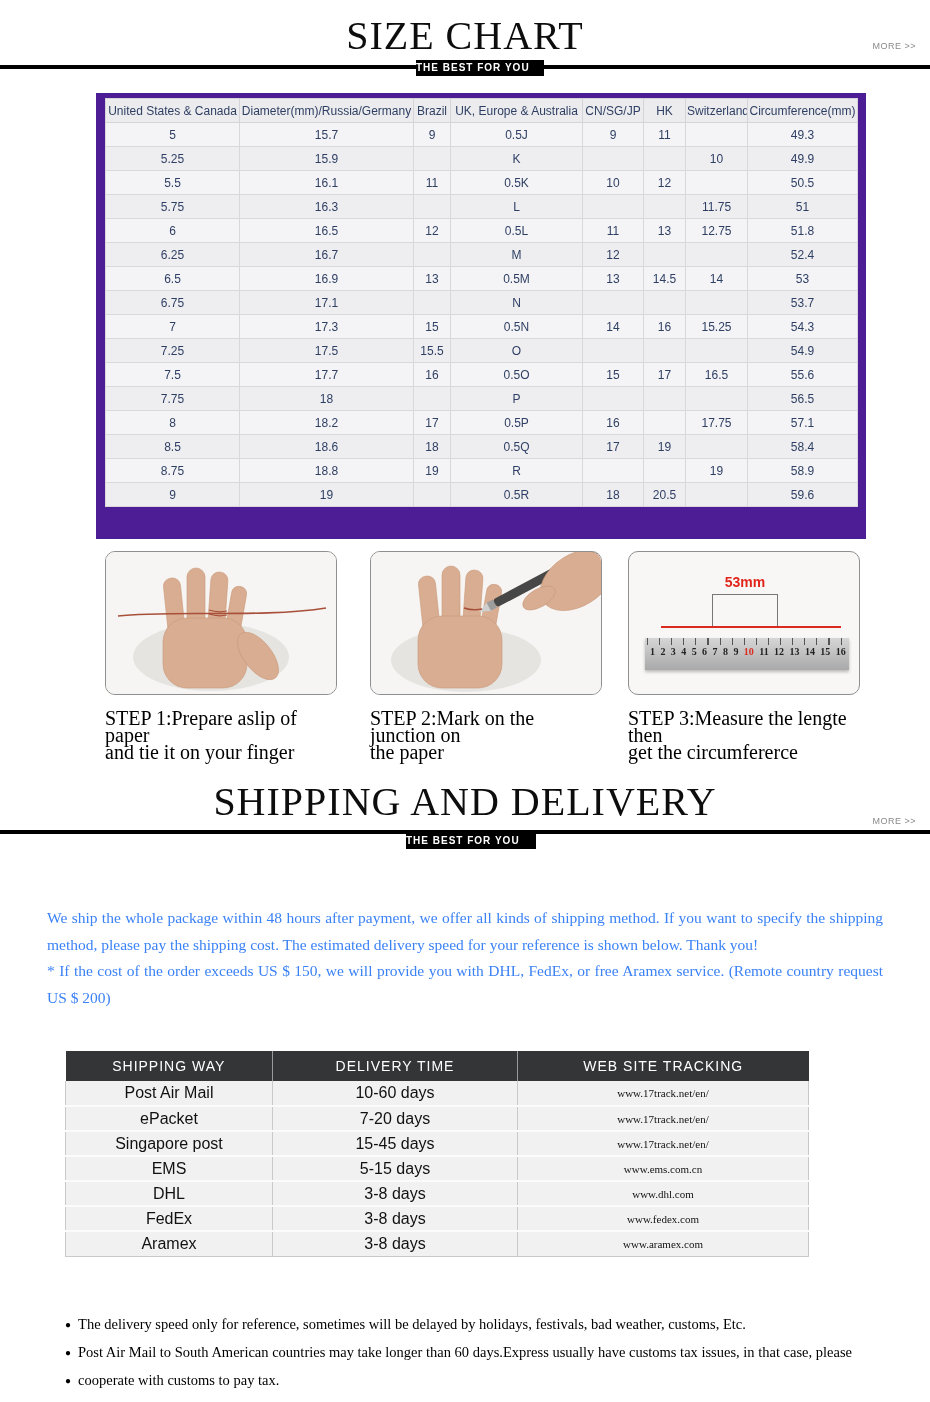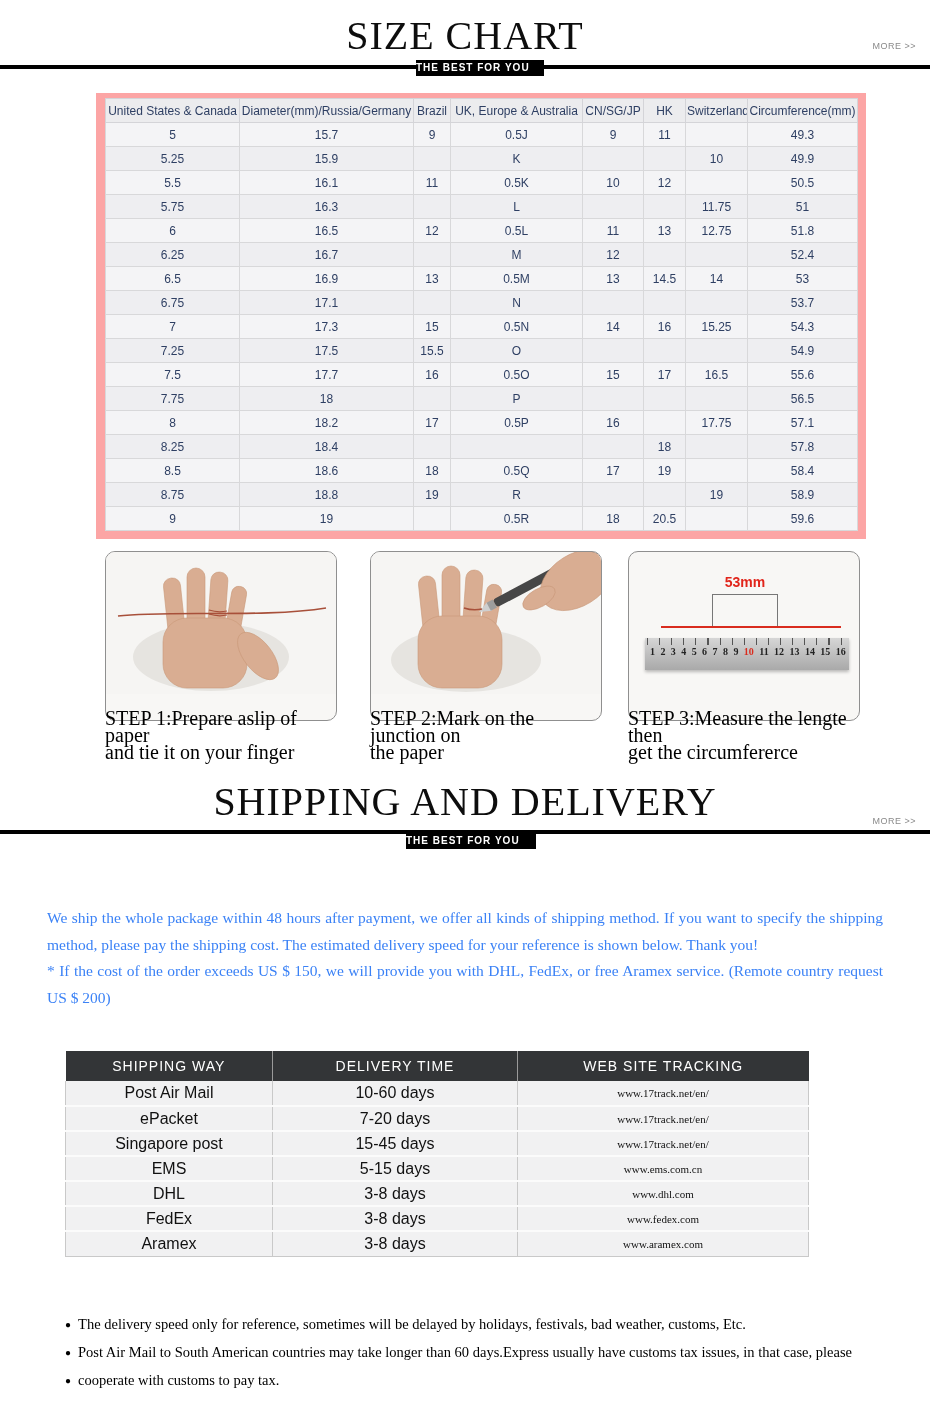--- a/index.html
+++ b/index.html
@@ -21,31 +21,31 @@
   .bar-1 { top: 57px; }
   .bar-2 { top: 822px; }
   .ribbon { position: absolute; height: 16px; background: #000; color: #fff;
     font-family: "Liberation Sans", sans-serif; font-size: 10px; font-weight: bold;
     letter-spacing: 1px; text-align: left; line-height: 16px; }
   .ribbon-1 { top: 52px; left: 416px; width: 128px; }
   .ribbon-2 { top: 825px; left: 406px; width: 130px; }
 
   
   .size-panel { position: absolute; top: 85px; left: 96px; width: 770px; height: 446px;
-    background: #fca5a5; padding: 5px 9px; }
+    background: #4c1d95; padding: 5px 9px; }
   table.size-table { width: 752px; border-collapse: collapse; table-layout: fixed;
     font-family: "Liberation Sans", sans-serif; font-size: 12px; color: #2e3f63; }
   table.size-table th { font-weight: 400; height: 24px; background: #ececee;
     border: 1px solid #d4d4d8; text-align: center; padding: 0 1px; overflow: hidden; white-space: nowrap; }
   table.size-table td { height: 24px; background: #f4f4f6; border: 1px solid #d8d8da;
     text-align: center; padding: 0 1px; }
   table.size-table tr:nth-child(even) td { background: #eeeef1; }
 
   
-  .step-box { position: absolute; top: 543px; width: 232px; height: 170px;
+  .step-box { position: absolute; top: 543px; width: 232px; height: 144px;
     border: 1px solid #8f8f8f; border-radius: 10px; background: #f8f7f5; overflow: hidden; }
   .step-1 { left: 105px; } .step-2 { left: 370px; } .step-3 { left: 628px; }
   .caption { position: absolute; top: 702px; width: 232px; text-align: left;
     font-family: "Liberation Serif", serif; font-size: 20px; line-height: 17px; color: #000; }
   .cap-1 { left: 105px; } .cap-2 { left: 370px; } .cap-3 { left: 628px; }
 
   
   .mm-label { position: absolute; top: 22px; left: 0; width: 232px; text-align: center;
     font-family: "Liberation Sans", sans-serif; font-weight: bold; font-size: 14px; color: #e1251b; }
   .bracket { position: absolute; top: 42px; left: 83px; width: 66px; height: 32px;
@@ -239,30 +239,20 @@
           </tr>
           <tr>
             <td>8</td>
             <td>18.2</td>
             <td>17</td>
             <td>0.5P</td>
             <td>16</td>
             <td></td>
             <td>17.75</td>
             <td>57.1</td>
-          </tr>
-          <tr>
-            <td>8.25</td>
-            <td>18.4</td>
-            <td></td>
-            <td></td>
-            <td></td>
-            <td>18</td>
-            <td></td>
-            <td>57.8</td>
           </tr>
           <tr>
             <td>8.5</td>
             <td>18.6</td>
             <td>18</td>
             <td>0.5Q</td>
             <td>17</td>
             <td>19</td>
             <td></td>
             <td>58.4</td>

